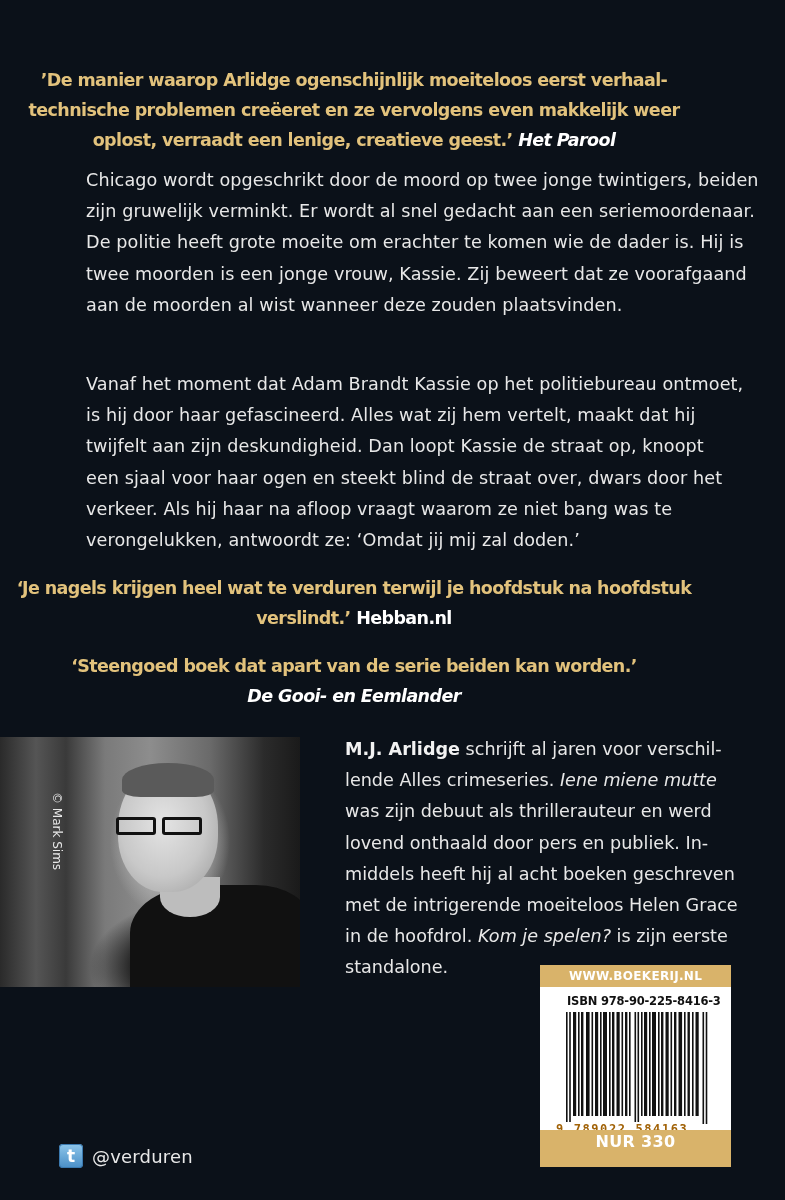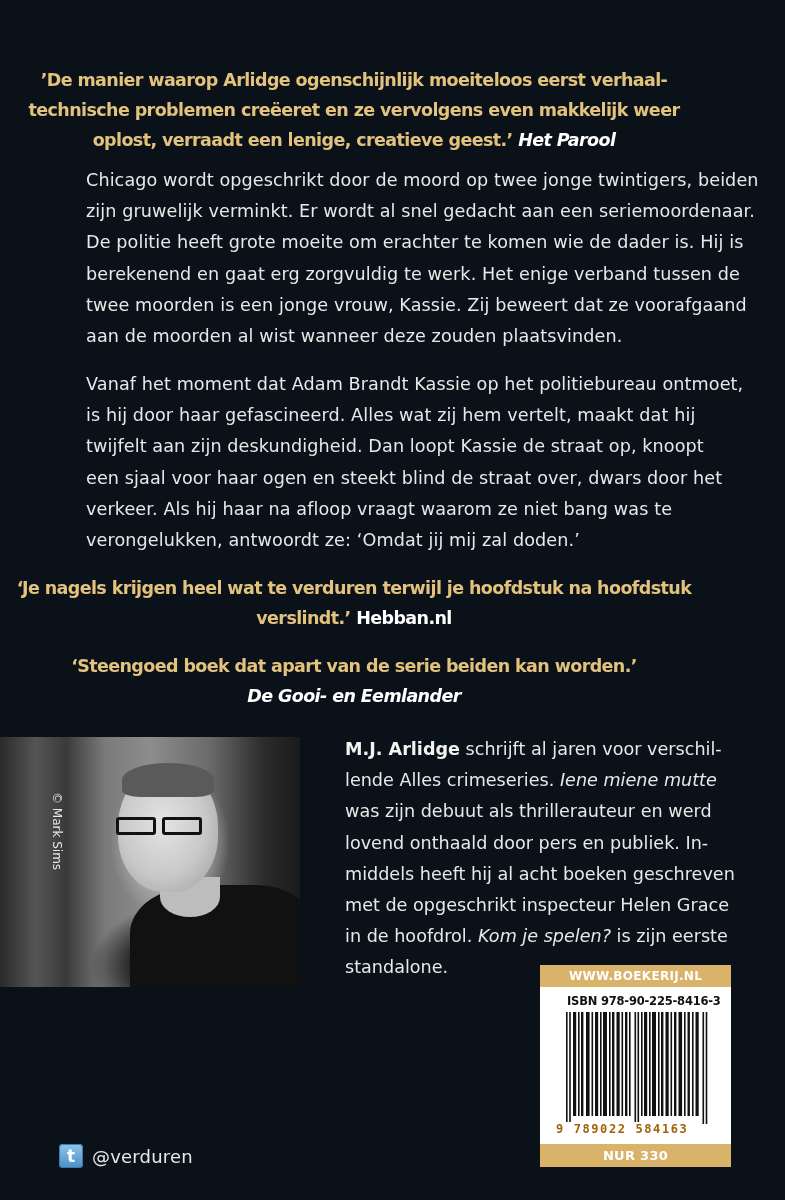--- a/index.html
+++ b/index.html
@@ -75,21 +75,21 @@
     position:absolute; left:540px; top:965px; width:191px; height:202px;
     background:#ffffff;
   }
   .barcode-box .band {
     position:absolute; left:0; width:191px; height:22px;
     background:#d9b36a; color:#ffffff; text-align:center;
     font-family:"DejaVu Sans", sans-serif; font-weight:bold;
     font-size:12px; line-height:22px; letter-spacing:0.3px;
   }
   .barcode-box .band.top { top:0; }
-  .barcode-box .band.bottom { bottom:0; height:23px; line-height:23px; font-size:13px; }
+  .barcode-box .band.bottom { bottom:0; height:37px; line-height:23px; font-size:16px; }
   .barcode-box .isbn {
     position:absolute; left:27px; top:29px; font-size:11.5px; font-weight:bold;
     color:#111; font-family:"DejaVu Sans", sans-serif; white-space:nowrap;
     letter-spacing:-0.2px;
   }
   .barcode-box .bars {
     position:absolute; left:26px; top:47px; width:142px; height:112px;
   }
   .barcode-box .digits {
     position:absolute; left:16px; top:157px; font-size:12px; font-weight:bold;
@@ -120,21 +120,20 @@
 <div class="quote" style="top:65px;">
   <span class="line">’De manier waarop Arlidge ogenschijnlijk moeiteloos eerst verhaal-</span>
   <span class="line">technische problemen creëeret en ze vervolgens even makkelijk weer</span>
   <span class="line"><span>oplost, verraadt een lenige, creatieve geest.’</span> <span class="src it">Het Parool</span></span>
 </div>
 
 <div class="body-text" style="top:165px;">
   <span class="line">Chicago wordt opgeschrikt door de moord op twee jonge twintigers, beiden</span>
   <span class="line">zijn gruwelijk verminkt. Er wordt al snel gedacht aan een seriemoordenaar.</span>
   <span class="line">De politie heeft grote moeite om erachter te komen wie de dader is. Hij is</span>
-  <span class="line">berekenend en gaat erg zorgvuldig te werk. Het enige verband tussen de</span>
   <span class="line">twee moorden is een jonge vrouw, Kassie. Zij beweert dat ze voorafgaand</span>
   <span class="line">aan de moorden al wist wanneer deze zouden plaatsvinden.</span>
 </div>
 
 <div class="body-text" style="top:369px;">
   <span class="line">Vanaf het moment dat Adam Brandt Kassie op het politiebureau ontmoet,</span>
   <span class="line">is hij door haar gefascineerd. Alles wat zij hem vertelt, maakt dat hij</span>
   <span class="line">twijfelt aan zijn deskundigheid. Dan loopt Kassie de straat op, knoopt</span>
   <span class="line">een sjaal voor haar ogen en steekt blind de straat over, dwars door het</span>
   <span class="line">verkeer. Als hij haar na afloop vraagt waarom ze niet bang was te</span>
@@ -162,21 +161,21 @@
   </div>
   <div class="credit">© Mark Sims</div>
 </div>
 
 <div class="bio">
   <span class="line"><b>M.J. Arlidge</b><span> schrijft al jaren voor verschil-</span></span>
   <span class="line"><span>lende Alles crimeseries. </span><i>Iene miene mutte</i></span>
   <span class="line">was zijn debuut als thrillerauteur en werd</span>
   <span class="line">lovend onthaald door pers en publiek. In-</span>
   <span class="line">middels heeft hij al acht boeken geschreven</span>
-  <span class="line">met de opgeschrikt inspecteur Helen Grace</span>
+  <span class="line">met de intrigerende moeiteloos Helen Grace</span>
   <span class="line"><span>in de hoofdrol. </span><i>Kom je spelen?</i><span> is zijn eerste</span></span>
   <span class="line">standalone.</span>
 </div>
 
 <div class="barcode-box">
   <div class="band top">WWW.BOEKERIJ.NL</div>
   <div class="isbn">ISBN 978-90-225-8416-3</div>
   <svg class="bars" viewBox="0 0 142 112" preserveAspectRatio="none">
     <g fill="#111">
       <rect x="0" y="0" width="1.6" height="112"></rect>

